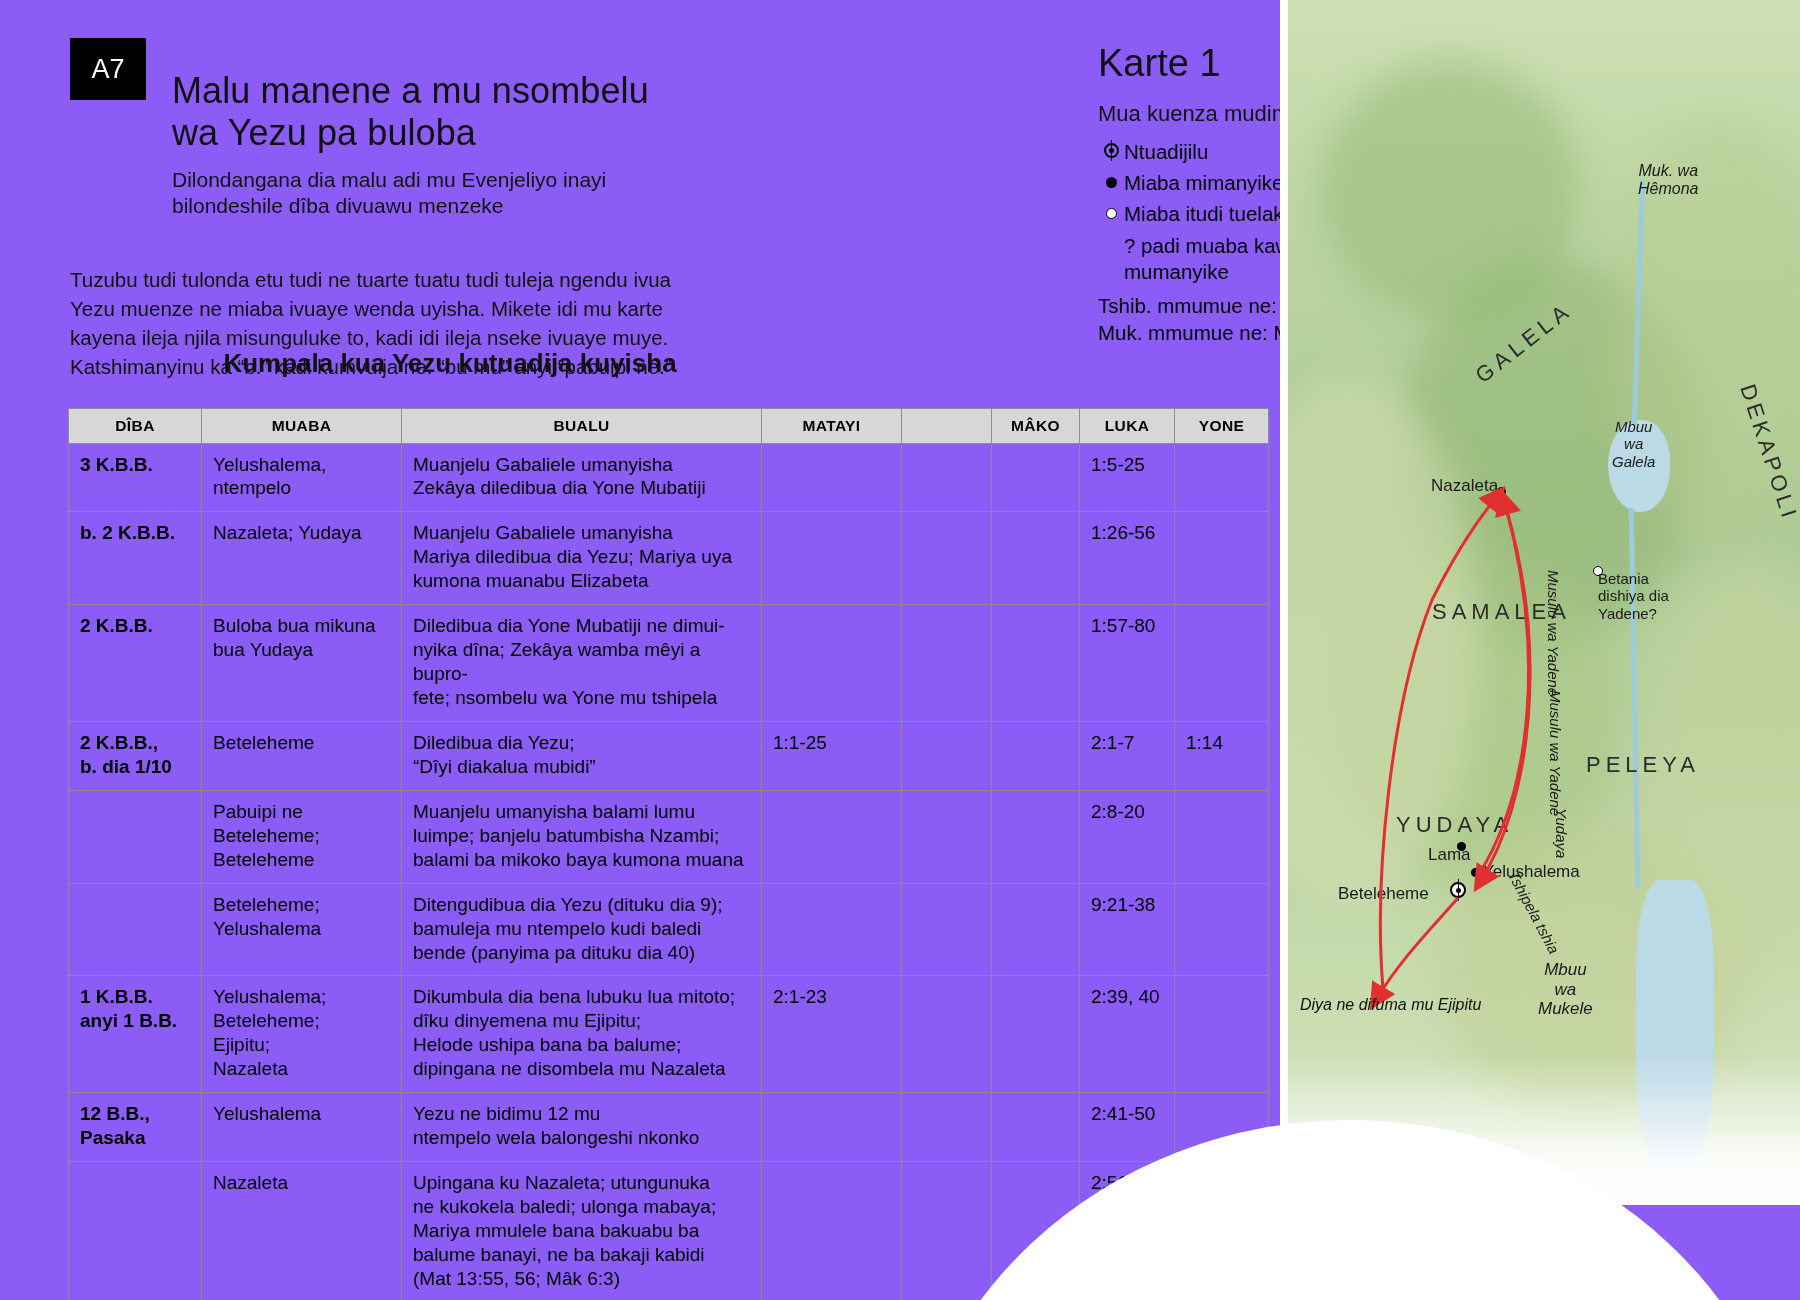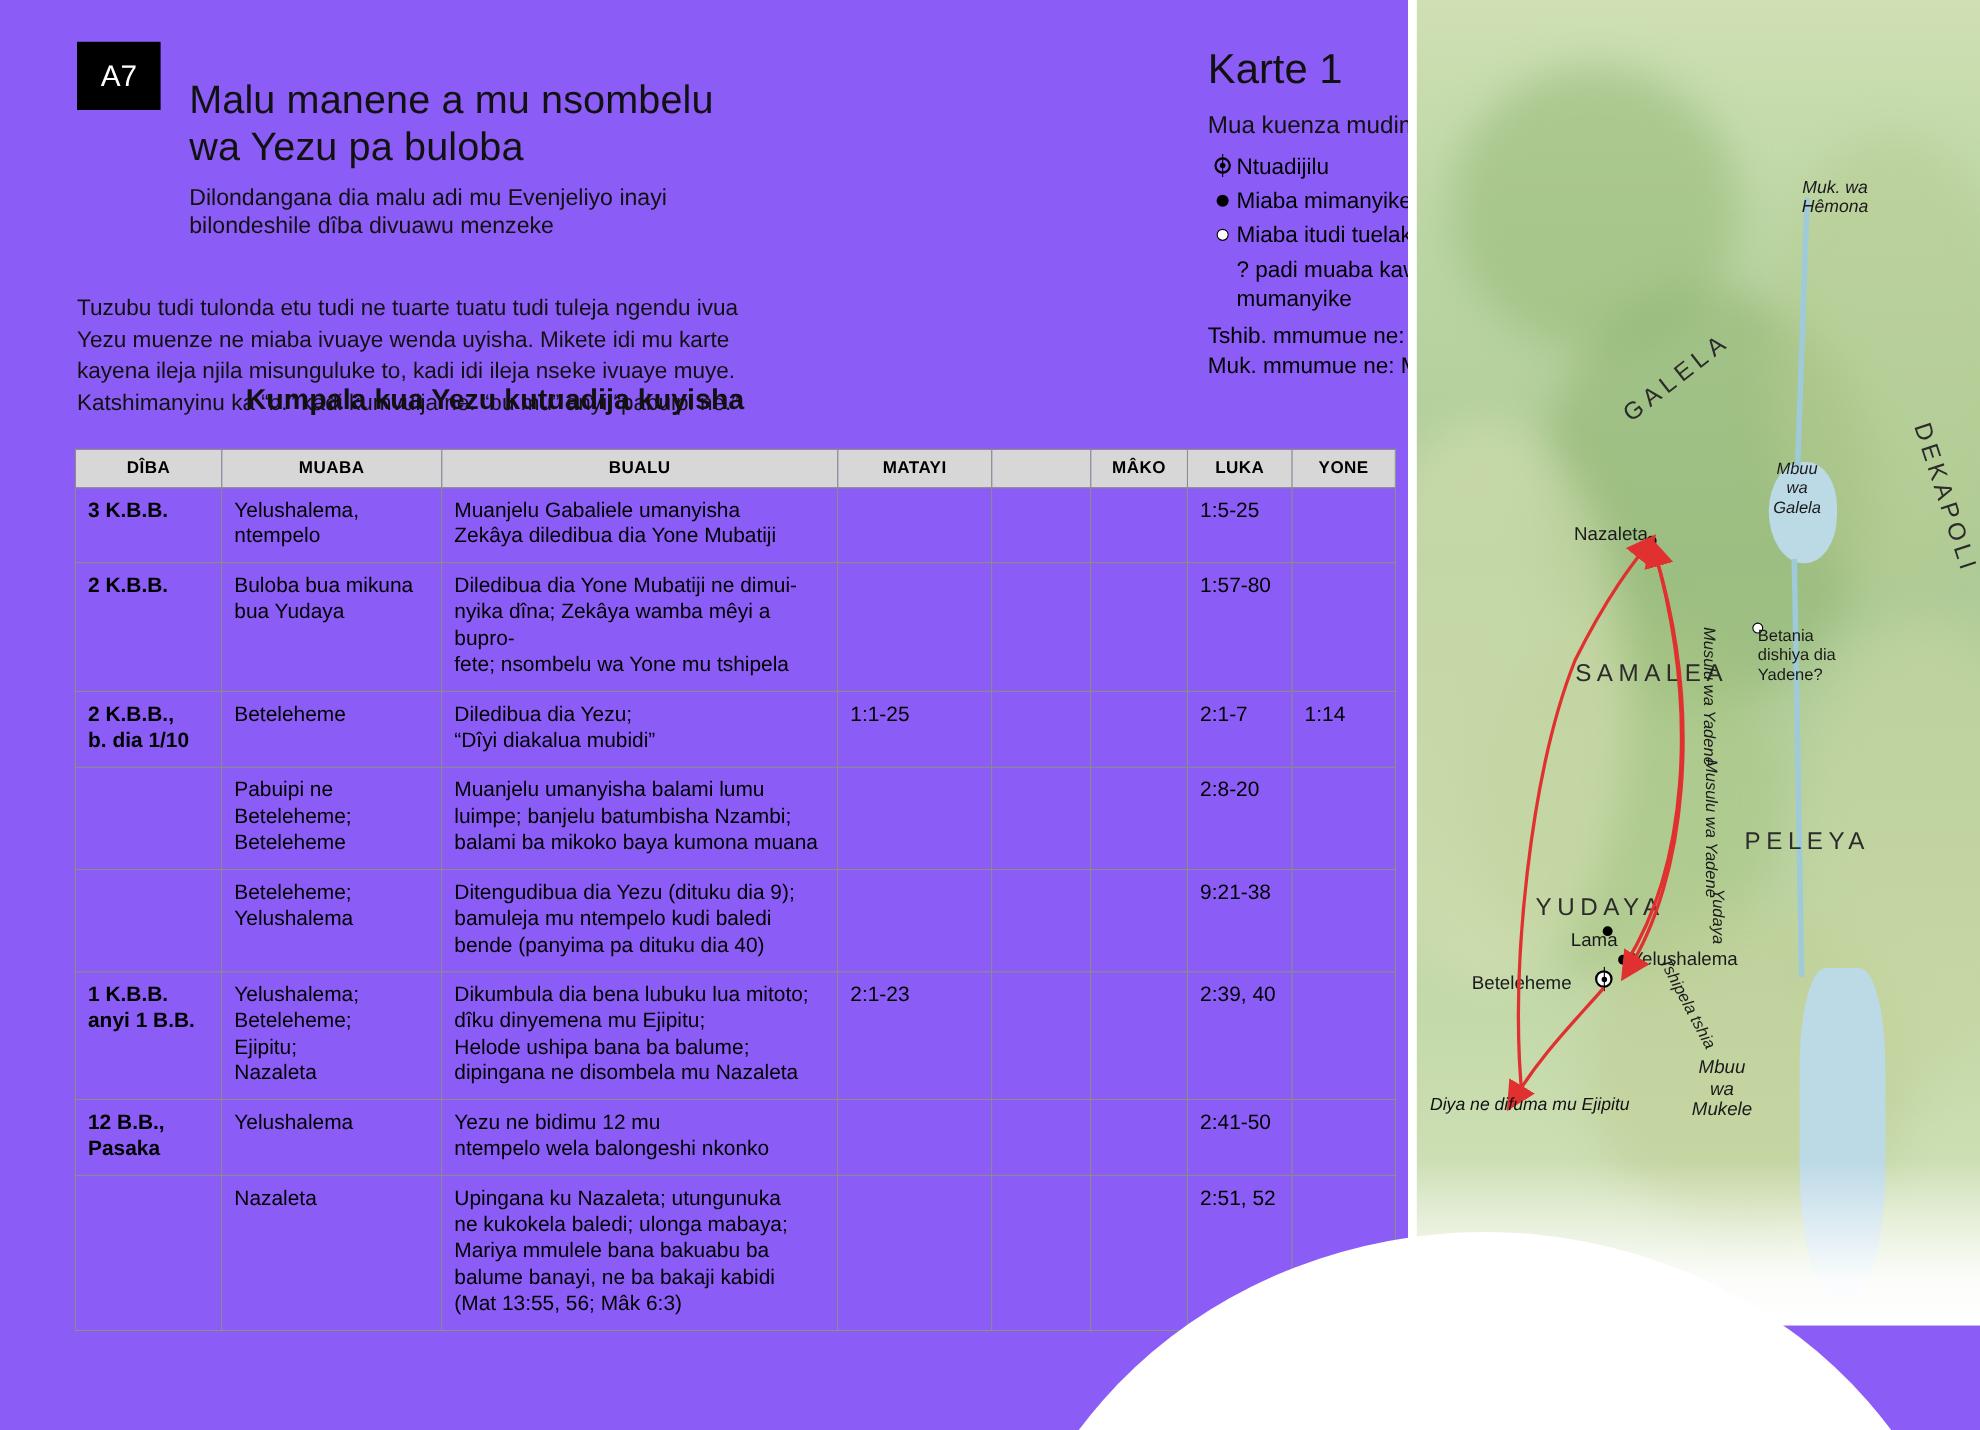--- a/index.html
+++ b/index.html
@@ -411,20 +411,32 @@
 ntempelo</td>
             <td>Muanjelu Gabaliele umanyisha
 Zekâya diledibua dia Yone Mubatiji</td>
             <td></td>
             <td></td>
             <td></td>
             <td>1:5-25</td>
             <td></td>
           </tr>
           <tr>
+            <td class="date">b. 2 K.B.B.</td>
+            <td>Nazaleta; Yudaya</td>
+            <td>Muanjelu Gabaliele umanyisha
+Mariya diledibua dia Yezu; Mariya uya
+kumona muanabu Elizabeta</td>
+            <td></td>
+            <td></td>
+            <td></td>
+            <td>1:26-56</td>
+            <td></td>
+          </tr>
+          <tr>
             <td class="date">2 K.B.B.</td>
             <td>Buloba bua mikuna
 bua Yudaya</td>
             <td>Diledibua dia Yone Mubatiji ne dimui-
 nyika dîna; Zekâya wamba mêyi a bupro-
 fete; nsombelu wa Yone mu tshipela</td>
             <td></td>
             <td></td>
             <td></td>
             <td>1:57-80</td>

